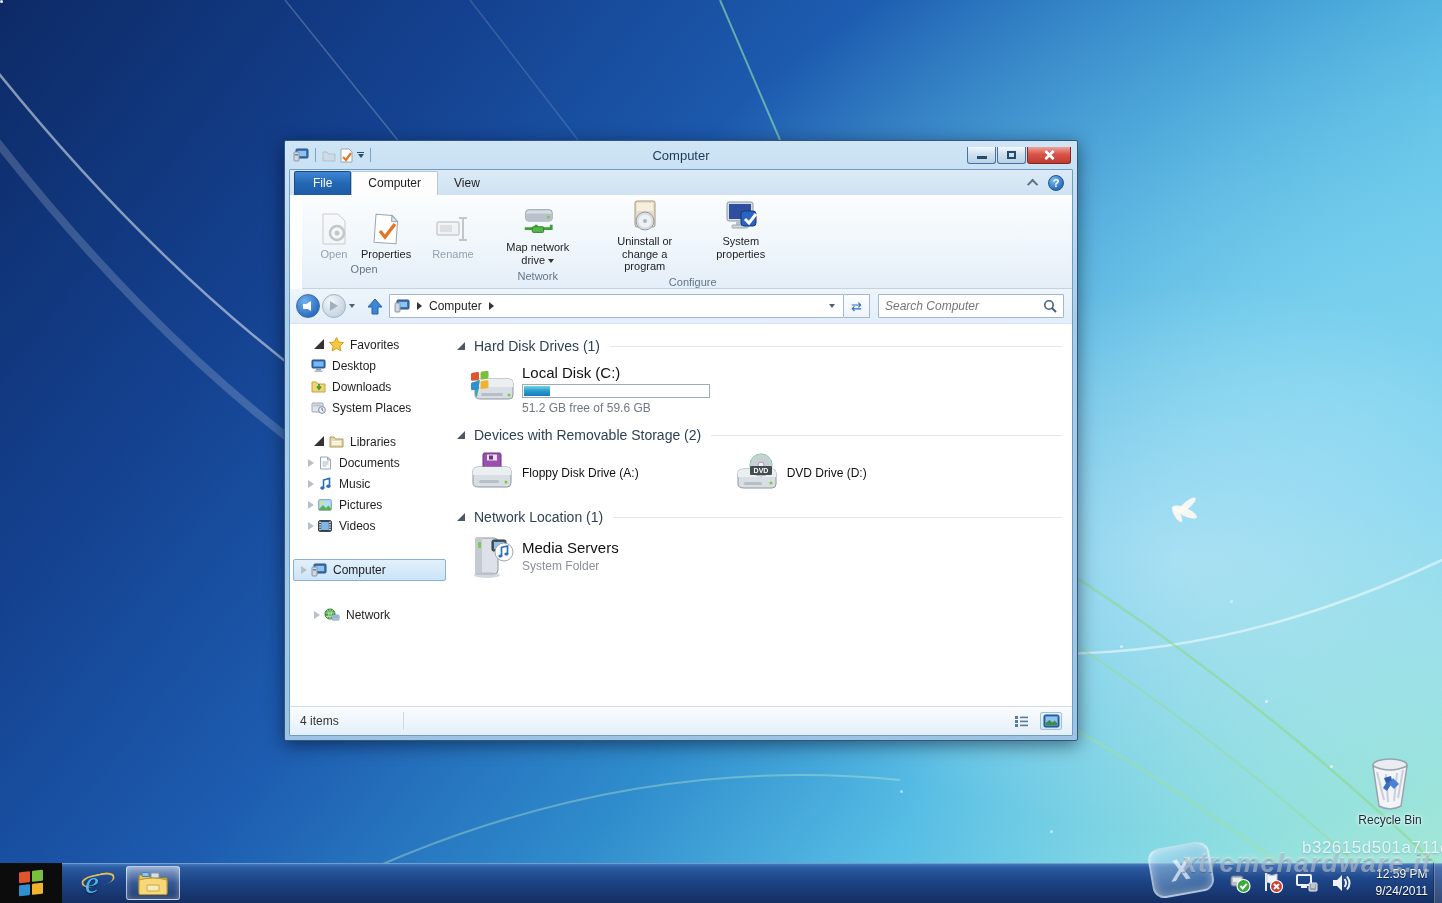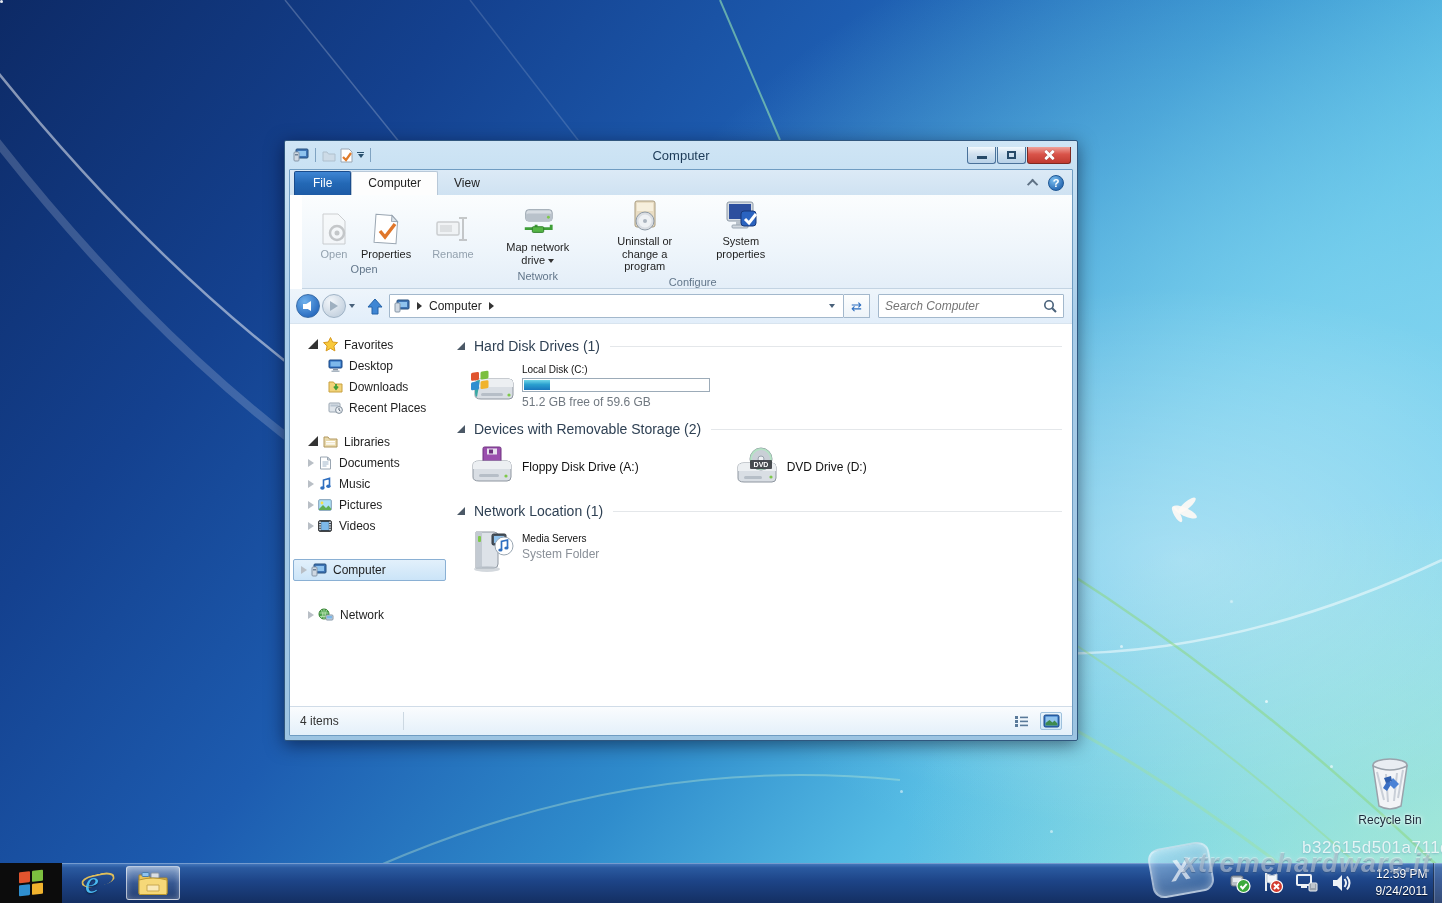--- a/index.html
+++ b/index.html
@@ -104,35 +104,35 @@
   .searchbox input { flex:1; border:none; outline:none; font-size:12px; font-style:italic; color:#707e8c; font-family:"Liberation Sans",sans-serif; background:transparent; width:100%; }
 
   
   .main { flex:1; display:flex; background:#fff; overflow:hidden; }
   .sidebar { width:160px; padding-top:10px; font-size:12px; color:#1e1e1e; flex-shrink:0; }
   .side-row { height:21px; display:flex; align-items:center; position:relative; }
   .side-row .txt { margin-left:6px; white-space:nowrap; }
   .exp { width:9px; height:9px; display:inline-block; flex-shrink:0; }
   .exp.open { width:0; height:0; border-left:5px solid transparent; border-top:5px solid transparent; border-right:5px solid #333; border-bottom:5px solid #333; transform:translateY(-1px); }
   .exp.closed { width:0; height:0; border-top:4px solid transparent; border-bottom:4px solid transparent; border-left:6px solid #b9bfc6; }
-  .ind0 { padding-left:18px; } .ind0 .sicon { margin-left:4px; }
-  .ind1 { padding-left:37px; } .ind1c { padding-left:18px; }
+  .ind0 { padding-left:24px; } .ind0 .sicon { margin-left:4px; }
+  .ind1 { padding-left:20px; } .ind1c { padding-left:18px; }
   .sicon { width:16px; height:16px; flex-shrink:0; display:flex; align-items:center; justify-content:center; }
   .side-sel { margin:0 4px 0 3px; padding-left:7px; background:linear-gradient(180deg,#e2f0fb,#cbe4f8); border:1px solid #8ab0d4; border-radius:2px; height:22px; }
   .side-gap-sm { height:13px; } .side-gap-lg { height:23px; }
 
   .content { flex:1; padding:8px 10px 0 6px; overflow:hidden; }
   .sect-head { display:flex; align-items:center; height:24px; margin-top:2px;text-align:right; }
   .sect-head .tri { width:0; height:0; border-left:5px solid transparent; border-top:5px solid transparent; border-right:5px solid #4b5866; border-bottom:5px solid #4b5866; margin-right:8px; transform:scale(.8); }
   .sect-head .stitle { font-size:14px; color:#2f4154; white-space:nowrap; }
   .sect-head .rule { flex:1; height:1px; background:#e4e7ea; margin-left:10px; }
   .item-row { display:flex; margin:6px 0 4px 10px; }
   .dicon { width:50px; height:44px; flex-shrink:0; display:flex; align-items:center; justify-content:center; }
   .drive-meta { margin-left:6px; padding-top:0px; }
-  .drive-name { font-size:10px; color:#111; margin-bottom:3px; }
+  .drive-name { font-size:15px; color:#111; margin-bottom:3px; }
   .cap-bar { width:188px; height:14px; border:1px solid #9cabb8; background:#fff; padding:1px; }
   .cap-fill { height:100%; background:linear-gradient(180deg,#6fd6e8,#2ba0cf 45%,#1a77be); }
   .cap-text { font-size:12px; color:#707880; margin-top:3px; }
   .dev-row { display:flex; margin:4px 0 0 10px; }
   .dev-item { display:flex; align-items:center; }
   .dev-item .dname { font-size:12px; color:#111; margin-left:6px; }
   .dev-item.second { margin-left:92px; }
   .two-line { margin-left:6px; padding-top:4px; }
   .two-line .sub { font-size:12px; color:#8a9098; margin-top:2px; }
 
@@ -425,21 +425,21 @@
           </div>
           <div class="side-row ind1">
             <span class="sicon">
                 <svg width="15" height="13" viewBox="0 0 15 13">
                   <rect x="1" y="2" width="11" height="9" rx="1" fill="#dfe5eb" stroke="#9aa6b2"></rect>
                   <rect x="2.5" y="3.5" width="8" height="2" fill="#b8c4d0"></rect>
                   <circle cx="11" cy="9" r="3.4" fill="#eef2f6" stroke="#7f8c99"></circle>
                   <path d="M11 7 v2 l1.5 1" stroke="#5a6a7a" fill="none"></path>
                 </svg>
               </span>
-            <span class="txt">Recent Places</span>
+            <span class="txt">System Places</span>
           </div>
 
           <div class="side-gap-sm"></div>
 
           <div class="side-row ind0">
             <span class="exp open"></span>
             <span class="sicon">
                 <svg width="15" height="13" viewBox="0 0 15 13">
                   <path d="M1 2 h4 l1.5 2 H14 v8 H1 Z" fill="#e8d9ac" stroke="#b2985e"></path>
                   <rect x="3" y="6" width="9" height="1.4" fill="#fff"></rect>

